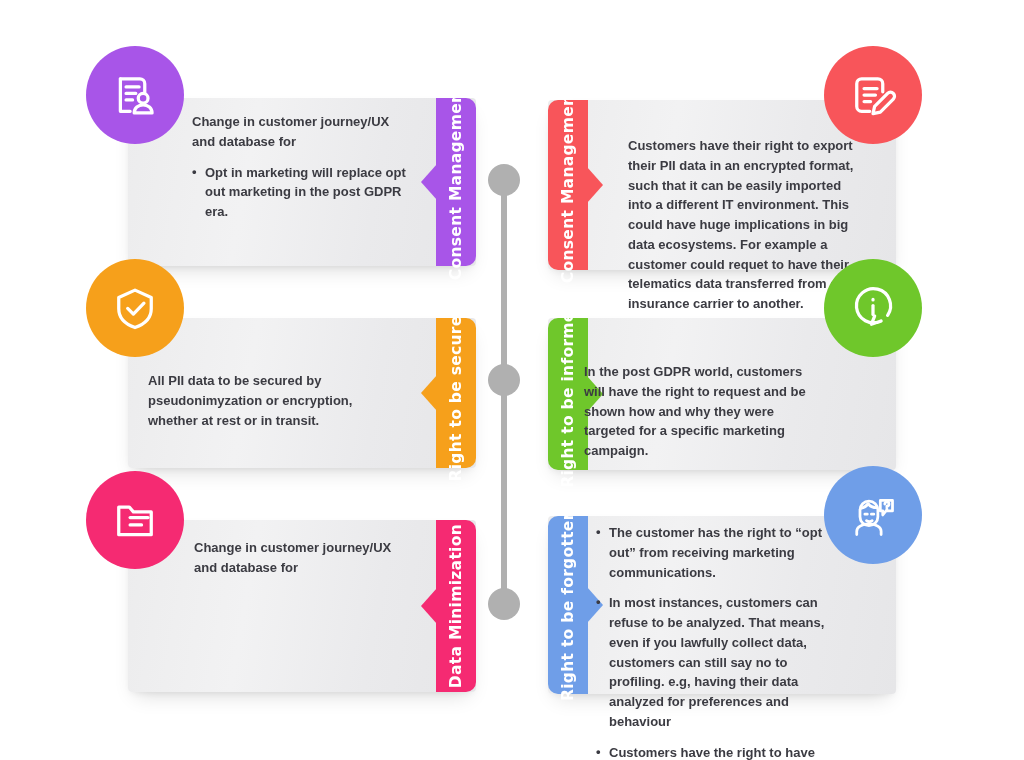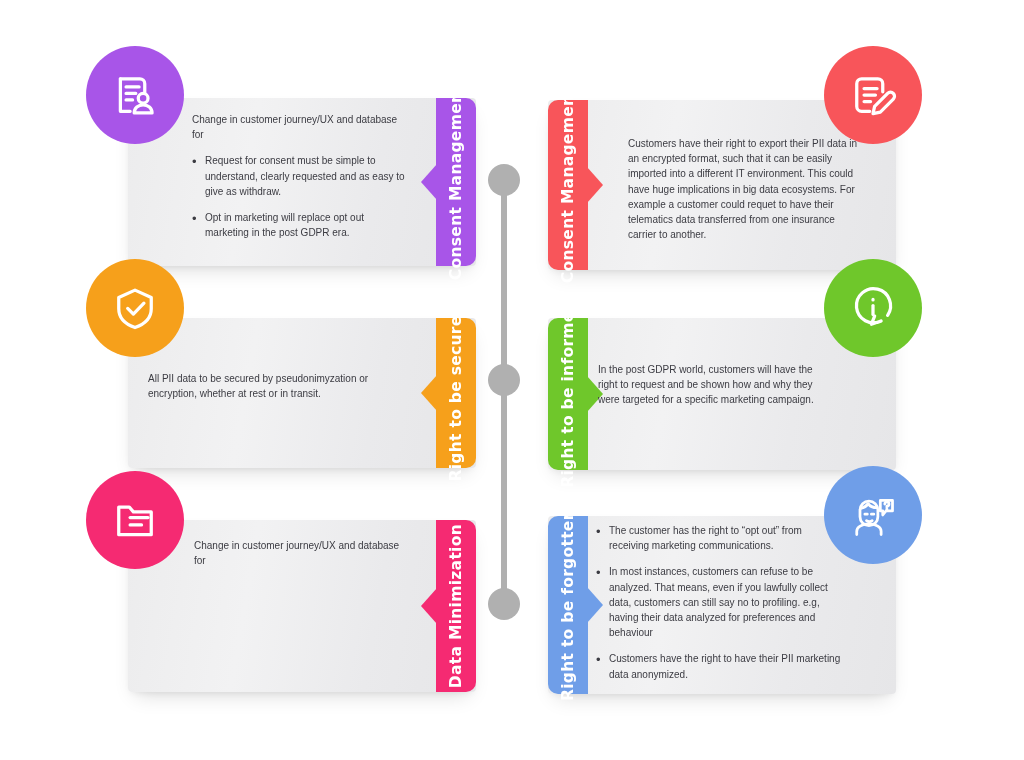--- a/index.html
+++ b/index.html
@@ -84,23 +84,24 @@
     width: 0; height: 0;
     border-top: 18px solid transparent;
     border-bottom: 18px solid transparent;
     border-left: 16px solid currentColor;
   }
 
   
   .body-text {
     position: absolute;
     color: #3b3b42;
-    font-size: 10px;
+    font-size: 13px;
     line-height: 1.52;
     font-family: "Liberation Sans", sans-serif;
+    font-weight: bold;
   }
   .body-text p.intro { margin-bottom: 11px; }
   .body-text ul { list-style: none; }
   .body-text li {
     position: relative;
     padding-left: 13px;
     margin-bottom: 11px;
   }
   .body-text li:last-child { margin-bottom: 0; }
   .body-text li::before {
@@ -133,21 +134,20 @@
   <div class="spine-node n3"></div>
 
   <div class="card left r1"></div>
   <div class="tab on-left" style="left:436px; top:98px; height:168px; background:#a855e8; color:#a855e8;">
     <span class="notch"></span>
     <span class="tab-label">Consent Management</span>
   </div>
   <div class="body-text" style="left:192px; top:112px; width:218px;">
     <p class="intro">Change in customer journey/UX and database for</p>
     <ul>
-      <li>Request for consent must be simple to understand, clearly requested and as easy to give as withdraw.</li>
       <li>Opt in marketing will replace opt out marketing in the post GDPR era.</li>
     </ul>
   </div>
   <div class="badge" style="left:86px; top:46px; background:#a855e8;">
     <svg viewBox="0 0 64 64" fill="none" stroke="#fff" stroke-width="4" stroke-linecap="round" stroke-linejoin="round">
       <path d="M14 12h24a6 6 0 0 1 6 6v12"></path>
       <path d="M14 12v40h12"></path>
       <path d="M21 22h16M21 30h12M21 38h8"></path>
       <circle cx="42" cy="36" r="6"></circle>
       <path d="M31 54c0-6 5-10 11-10s11 4 11 10z"></path>
@@ -183,21 +183,21 @@
       <path d="M32 10 12 19v14c0 11 8 19 20 23 12-4 20-12 20-23V19z"></path>
       <path d="M23 32.5 30 39.5 43 26"></path>
     </svg>
   </div>
 
   <div class="card right r2b"></div>
   <div class="tab on-right" style="left:548px; top:318px; height:152px; background:#6fc72b; color:#6fc72b;">
     <span class="notch"></span>
     <span class="tab-label">Right to be informed</span>
   </div>
-  <div class="body-text" style="left:598px; top:362px; width:234px;">
+  <div class="body-text" style="left:584px; top:362px; width:234px;">
     <p class="intro">In the post GDPR world, customers will have the right to request and be shown how and why they were targeted for a specific marketing campaign.</p>
   </div>
   <div class="badge" style="left:824px; top:259px; background:#6fc72b;">
     <svg viewBox="0 0 64 64" fill="none" stroke="#fff" stroke-width="4" stroke-linecap="round" stroke-linejoin="round">
       <path d="M50 41a21 21 0 1 0-8 7l-12 4 4-10"></path>
       <path d="M32 21.5v0.5"></path>
       <path d="M32 29v11"></path>
     </svg>
   </div>
 

